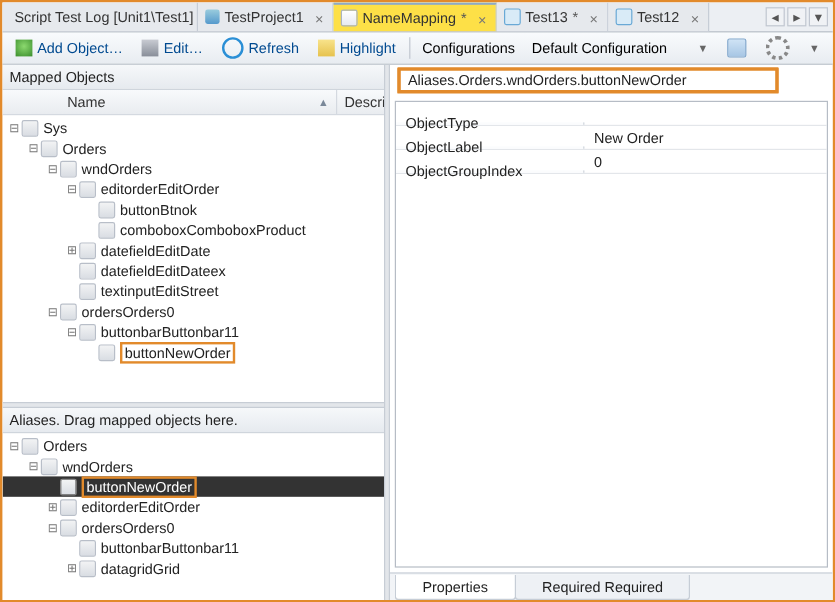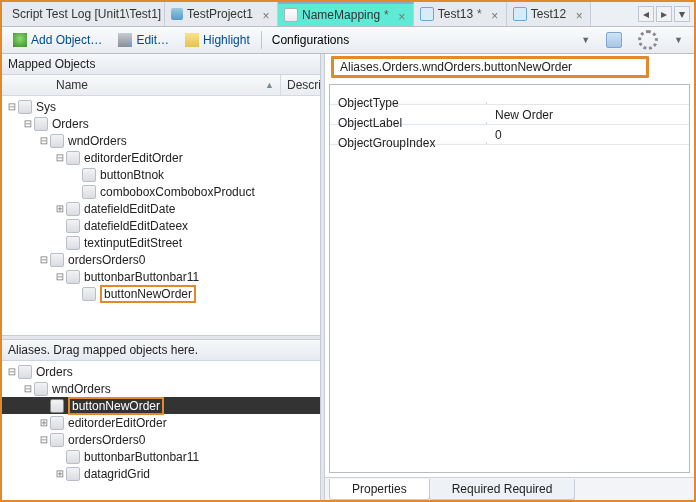--- a/index.html
+++ b/index.html
@@ -21,21 +21,21 @@
     position:relative;
   }
   .tab {
     display:flex; align-items:center; gap:4px;
     padding:0 6px;
     border-right:1px solid #c6cdd6;
     background:#e6e9ed; color:#333;
     white-space:nowrap;
     max-width:150px; overflow:hidden;
   }
-  .tab.active { background:#5eead4; border-top:2px solid #8daac9; }
+  .tab.active { background:#fde047; border-top:2px solid #8daac9; }
   .tab .tabicon { width:12px; height:12px; display:inline-block; }
   .icon-script  { background:linear-gradient(#8c6,#5a3); border-radius:2px; }
   .icon-project { background:linear-gradient(#9cd,#59c); border-radius:2px; }
   .icon-nm      { background:linear-gradient(#fff,#e7eaf0); border:1px solid #aab4c0; border-radius:2px; position:relative; }
   .icon-keyword { width:12px;height:12px;border:1px solid #69a9d6;border-radius:2px;background:#d9ebf7;display:inline-block;}
   .tab .dirty-dot { color:#555; }
   .closebtn { margin-left:4px; width:10px; height:10px; text-align:center; color:#777; cursor:pointer; }
   .tabbar-scroll { margin-left:auto; display:flex; align-items:center; gap:2px; padding:0 4px;}
   .arrow { width:14px;height:14px; border:1px solid #c0c6d0; background:#f0f2f5; display:flex;align-items:center;justify-content:center; color:#555; }
   
@@ -140,26 +140,33 @@
 <div class="toolbar">
   <div class="tbtn">
     <span class="tico ico-add"></span>
     <span>Add Object…</span>
   </div>
   <div class="tbtn">
     <span class="tico ico-edit"></span>
     <span>Edit…</span>
   </div>
   <div class="tbtn">
+    <span class="tico ico-refresh"></span>
+    <span>Refresh</span>
+  </div>
+  <div class="tbtn">
     <span class="tico ico-highlight"></span>
     <span>Highlight</span>
   </div>
   <div class="tb-sep"></div>
   <div class="config-select">
     <span class="tb-label">Configurations</span>
+  </div>
+  <div class="config-select">
+    <span class="tb-label">Default Configuration</span>
   </div>
   <div class="toolbar-right">
     <div class="tbtn">
         <span class="dropdown-arrow">▼</span>
       </div>
     <div class="tbtn">
         <span class="tico ico-small"></span>
       </div>
     <div class="tbtn">
         <span class="ico-gear"></span>

